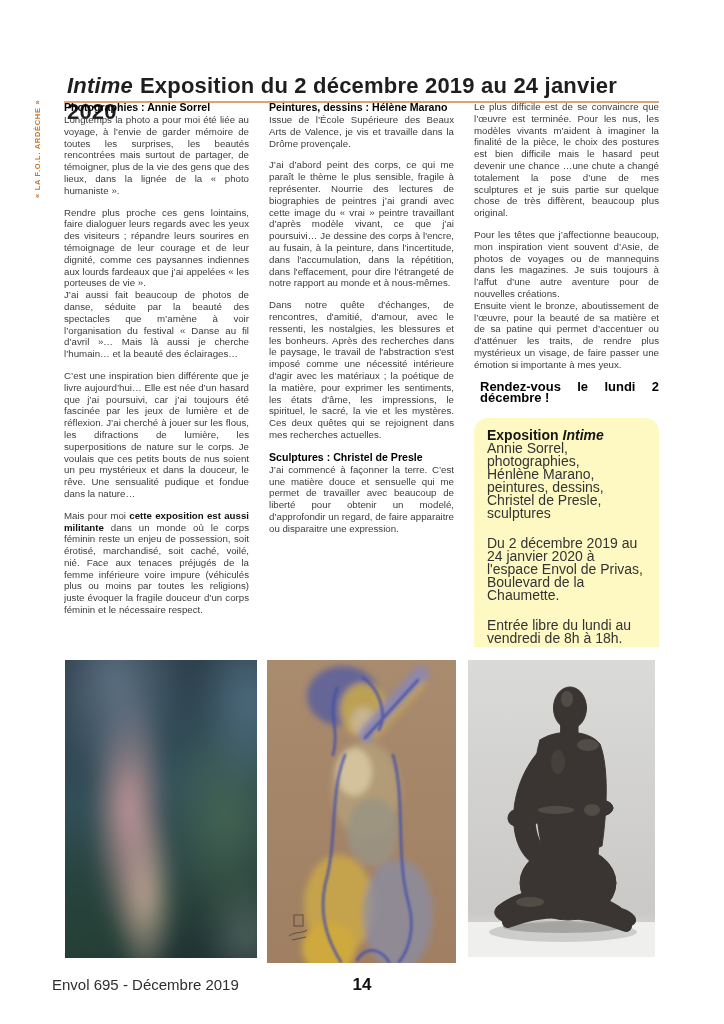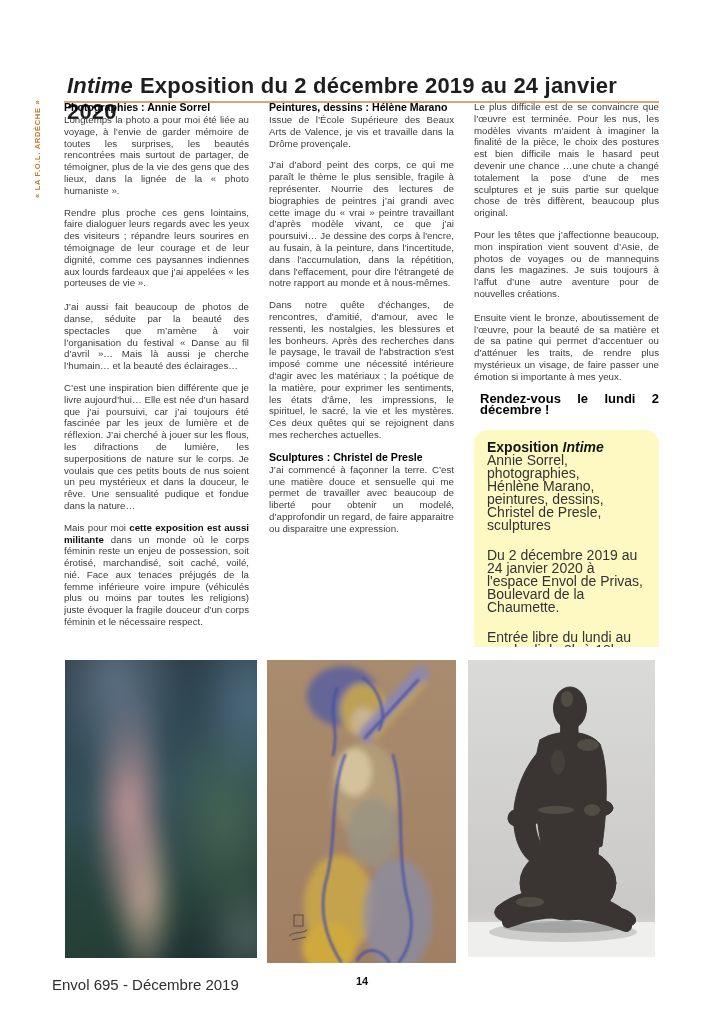--- a/index.html
+++ b/index.html
@@ -31,21 +31,21 @@
   }
   .col { flex:1 1 0; min-width:0; }
   .col h2 {
     margin:0 0 1px 0; font-size:10.6px; font-weight:bold; color:#000;
     white-space:nowrap;
   }
   .para {
     margin:0 0 10px 0; font-size:9.7px; line-height:11.8px;
     text-align:justify; color:#3c3c3c;
   }
-  .para.tight { margin-bottom:12px; }
+  .para.tight { margin-bottom:0; }
   .para strong { color:#111; }
   .rdv { font-weight:bold; color:#000; font-size:13px; margin:2px 0 0 6px; }
   
   .info-box {
     margin-top:14px; background:#fef9c3; border-radius:14px;
     padding:11px 12px 13px 13px; color:#333333;
     font-size:14px; line-height:13px;
   }
   .box-title { font-weight:bold; color:#151515; }
   .box-title em { font-style:italic; margin-left:4px; }
@@ -69,21 +69,21 @@
       radial-gradient(110px 170px at 12% 82%, rgba(36,64,54,0.85), transparent 72%),
       radial-gradient(70px 90px at 88% 88%, rgba(120,140,130,0.5), transparent 70%),
       linear-gradient(160deg, #2b3946 0%, #33505a 45%, #28413a 75%, #16252b 100%);
   }
   
   .footer-issue {
     position:absolute; left:52px; top:976px; font-size:15px; color:#2e2e2e;
   }
   .footer-page {
     position:absolute; left:340px; top:975px; width:44px; text-align:center;
-    font-size:11px; font-weight:bold; color:#111;
+    font-size:17px; font-weight:bold; color:#111;
   }
 </style>
 </head>
 <body>
 
 <div class="page">
 
   <div class="sidebar-vert">« LA F.O.L. ARDÈCHE »</div>
 
   <h1 class="title"><em>Intime</em><span>Exposition du 2 décembre 2019 au 24 janvier 2020</span></h1>

